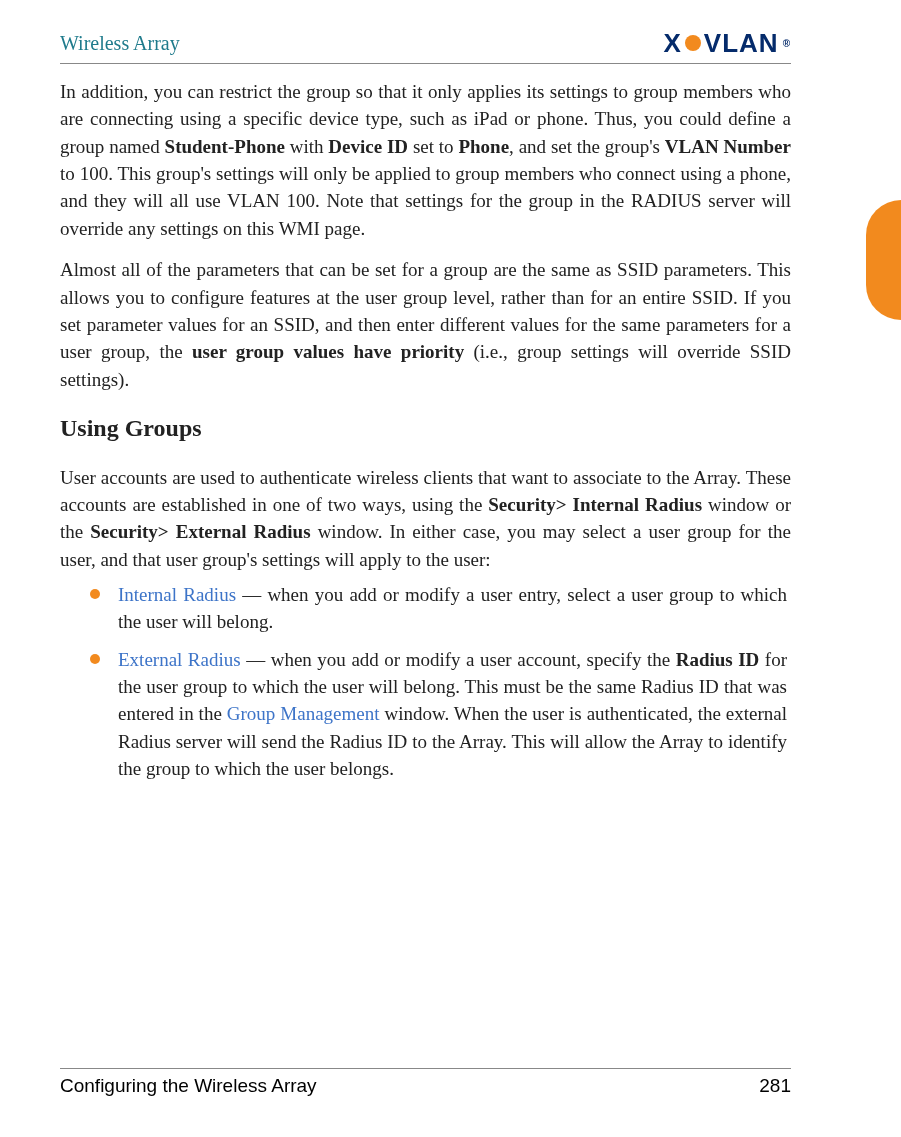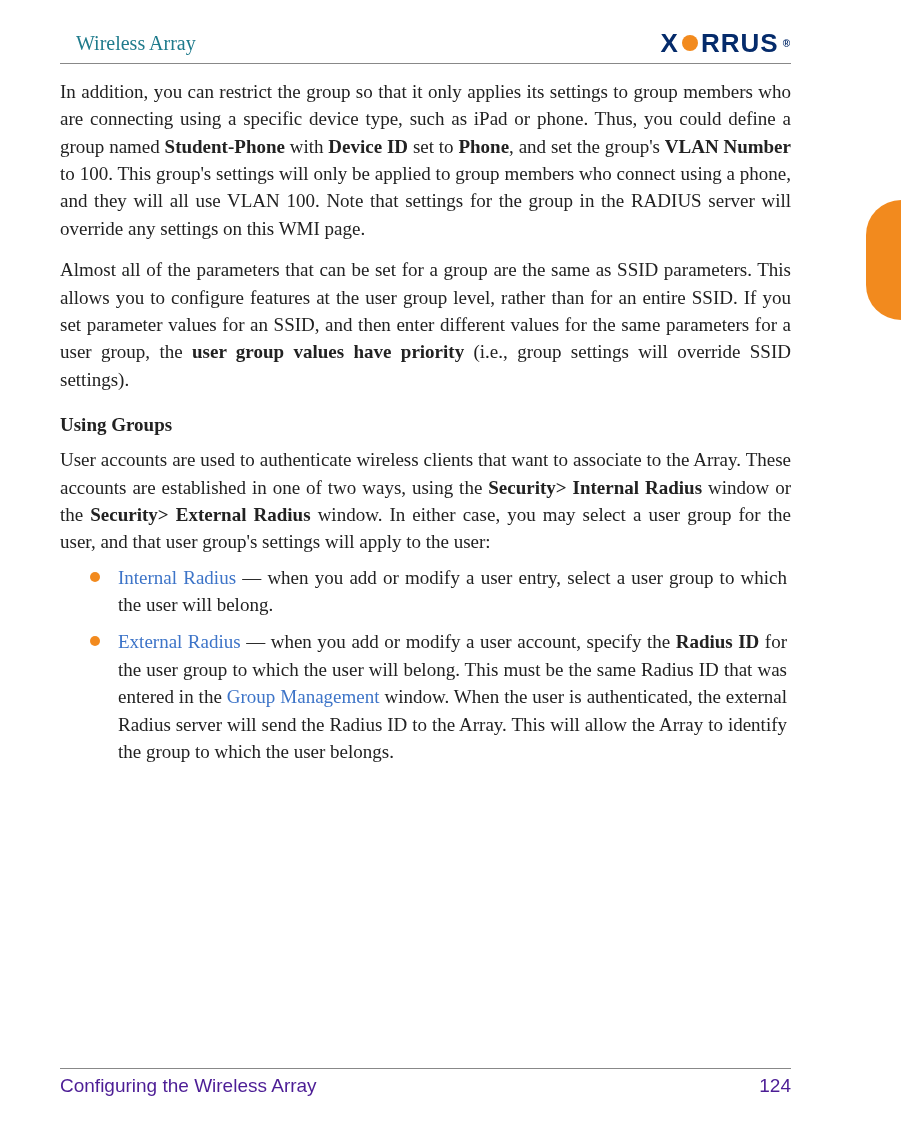--- a/index.html
+++ b/index.html
@@ -29,21 +29,20 @@
     top: 25px;
     left: 60px;
     right: 110px;
     bottom: 40px;
   }
   .header {
     display: flex;
     align-items: center;
     justify-content: space-between;
     height: 36px;
-    margin-left: 16px;
   }
   .header-title {
     font-family: "Book Antiqua", Palatino, "Palatino Linotype", Georgia, serif;
     color: #1f7b8c;
     font-size: 20px;
   }
   .logo {
     font-family: Arial, Helvetica, sans-serif;
     font-weight: 900;
     font-size: 26px;
@@ -76,22 +75,22 @@
   .body {
     margin-top: 14px;
     font-size: 19px;
     line-height: 1.44;
     color: #222;
   }
   .body p { margin: 0 0 14px 0; }
   .justify { text-align: justify; }
   .section-head {
     font-weight: bold;
-    margin: 18px 0 8px 0;
-    font-size: 19px;
+    margin: 18px 0 18px 0;
+    font-size: 24px;
   }
   .bullets {
     margin: 8px 0 0 0;
     padding: 0;
   }
   .bullets li {
     list-style: none;
     display: flex;
     gap: 18px;
     margin: 0 4px 10px 0;
@@ -122,37 +121,37 @@
     border-top: 1px solid #888;
     margin: 0 0 6px 0;
   }
   .footer-row {
     display: flex;
     justify-content: space-between;
     align-items: baseline;
   }
   .footer-text, .footer-page {
     font-family: Arial, Helvetica, sans-serif;
-    color: #4c1d95;
+    color: #000000;
     font-size: 19px;
   }
 </style>
 </head>
 <body>
 
 <div class="tab"></div>
 
 <div class="page">
 
   <div class="header">
     <div class="header-title">Wireless Array</div>
     <div class="logo">
       <span>X</span>
       <span class="logo-bullet"></span>
-      <span>RRUS</span>
+      <span>VLAN</span>
       <span class="logo-reg">®</span>
     </div>
   </div>
   <hr class="rule">
 
   <div class="body">
 
 
     <p class="justify">
       <span>In addition, you can restrict the group so that it only applies its settings to group members who are connecting using a specific device type, such as iPad or phone. Thus, you could define a group named </span><b>Student-Phone</b><span> with </span><b>Device ID</b><span> set to </span><b>Phone</b><span>, and set the group's </span><b>VLAN Number</b><span> to 100. This group's settings will only be applied to group members who connect using a phone, and they will all use VLAN 100. Note that settings for the group in the RADIUS server will override any settings on this WMI page.</span>
@@ -183,17 +182,17 @@
         </span>
       </li>
     </ul>
 
   </div>
 
   <div class="footer">
     <hr class="footer-rule">
     <div class="footer-row">
       <div class="footer-text">Configuring the Wireless Array</div>
-      <div class="footer-page">124</div>
+      <div class="footer-page">281</div>
     </div>
   </div>
 
 </div>
 
 </body></html>

